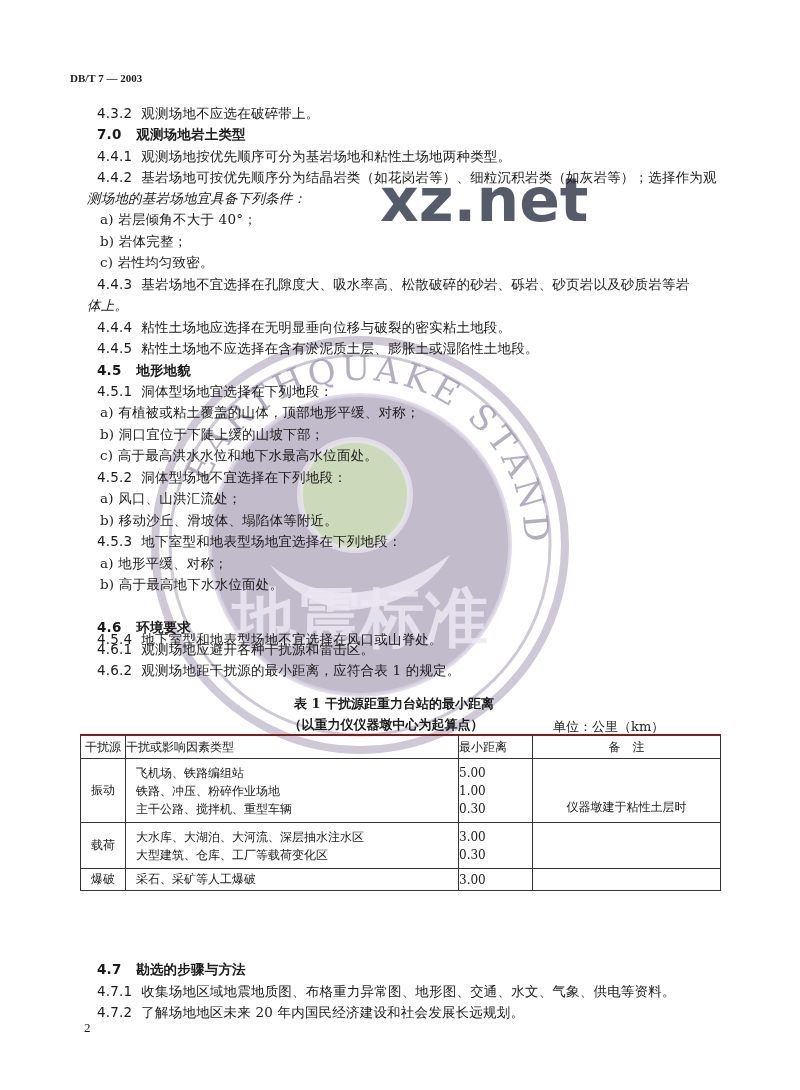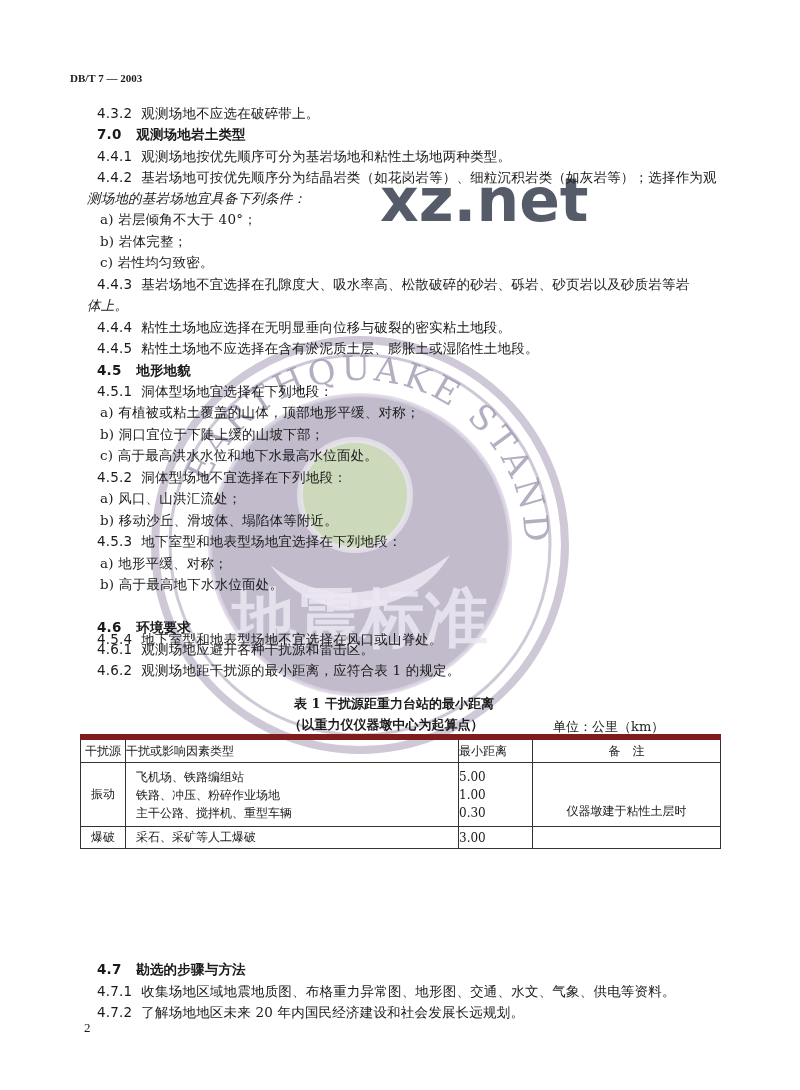--- a/index.html
+++ b/index.html
@@ -13,21 +13,21 @@
   .line.h .num { font-weight:bold; }
   .line.sub { left:100px; }
   .line.cont { left:87px;font-style:italic; }
   .header-code { position:absolute; left:70px; top:72px; font-size:11px; font-weight:bold; font-family:"Liberation Serif",serif; }
   .pgnum { position:absolute; left:84px; top:1020px; font-size:13px; font-family:"Liberation Serif",serif; }
   .tbl-title { position:absolute; left:0; width:788px; text-align:center; font-size:13px; font-weight:bold; }
   .tbl-unit { position:absolute; left:553px; top:718px; font-size:13px; }
   table.t { position:absolute; left:80px; top:734px; width:641px; border-collapse:collapse; font-size:12px; }
   table.t td, table.t th { border:1px solid #333; padding:0; font-weight:normal; vertical-align:middle; }
   table.t th { height:22px; border-bottom:1.5px solid #333; }
-  table.t { border-top:6px solid #7f1d1d; border-bottom:1.5px solid #222; }
+  table.t { border-top:2px solid #7f1d1d; border-bottom:1.5px solid #222; }
   .c1 { width:44px; text-align:center; }
   .c2 { width:322px; text-align:left; padding-left:10px !important; }
   .c3 { width:73px; text-align:left; }
   .c4 { text-align:center; }
   .stack div { height:18px; line-height:18px; }
   .wm-svg text { font-family:"DejaVu Serif",serif; }
 </style>
 </head>
 <body>
 
@@ -100,20 +100,32 @@
           <div>铁路、冲压、粉碎作业场地</div>
           <div>主干公路、搅拌机、重型车辆</div>
         </td>
         <td class="c3 stack">
           <div>5.00</div>
           <div>1.00</div>
           <div>0.30</div>
         </td>
         <td class="c4" style="vertical-align:bottom;padding-bottom:6px">仪器墩建于粘性土层时</td>
       </tr>
+      <tr style="height:46px">
+        <td class="c1">载荷</td>
+        <td class="c2 stack">
+          <div>大水库、大湖泊、大河流、深层抽水注水区</div>
+          <div>大型建筑、仓库、工厂等载荷变化区</div>
+        </td>
+        <td class="c3 stack">
+          <div>3.00</div>
+          <div>0.30</div>
+        </td>
+        <td class="c4"></td>
+      </tr>
       <tr style="height:22px">
         <td class="c1">爆破</td>
         <td class="c2">采石、采矿等人工爆破</td>
         <td class="c3">3.00</td>
         <td class="c4"></td>
       </tr>
     </tbody>
   </table>
 
   <div class="line h" style="top:960px"><span class="num">4.7</span>&nbsp;&nbsp;&nbsp;<span>勘选的步骤与方法</span></div>

